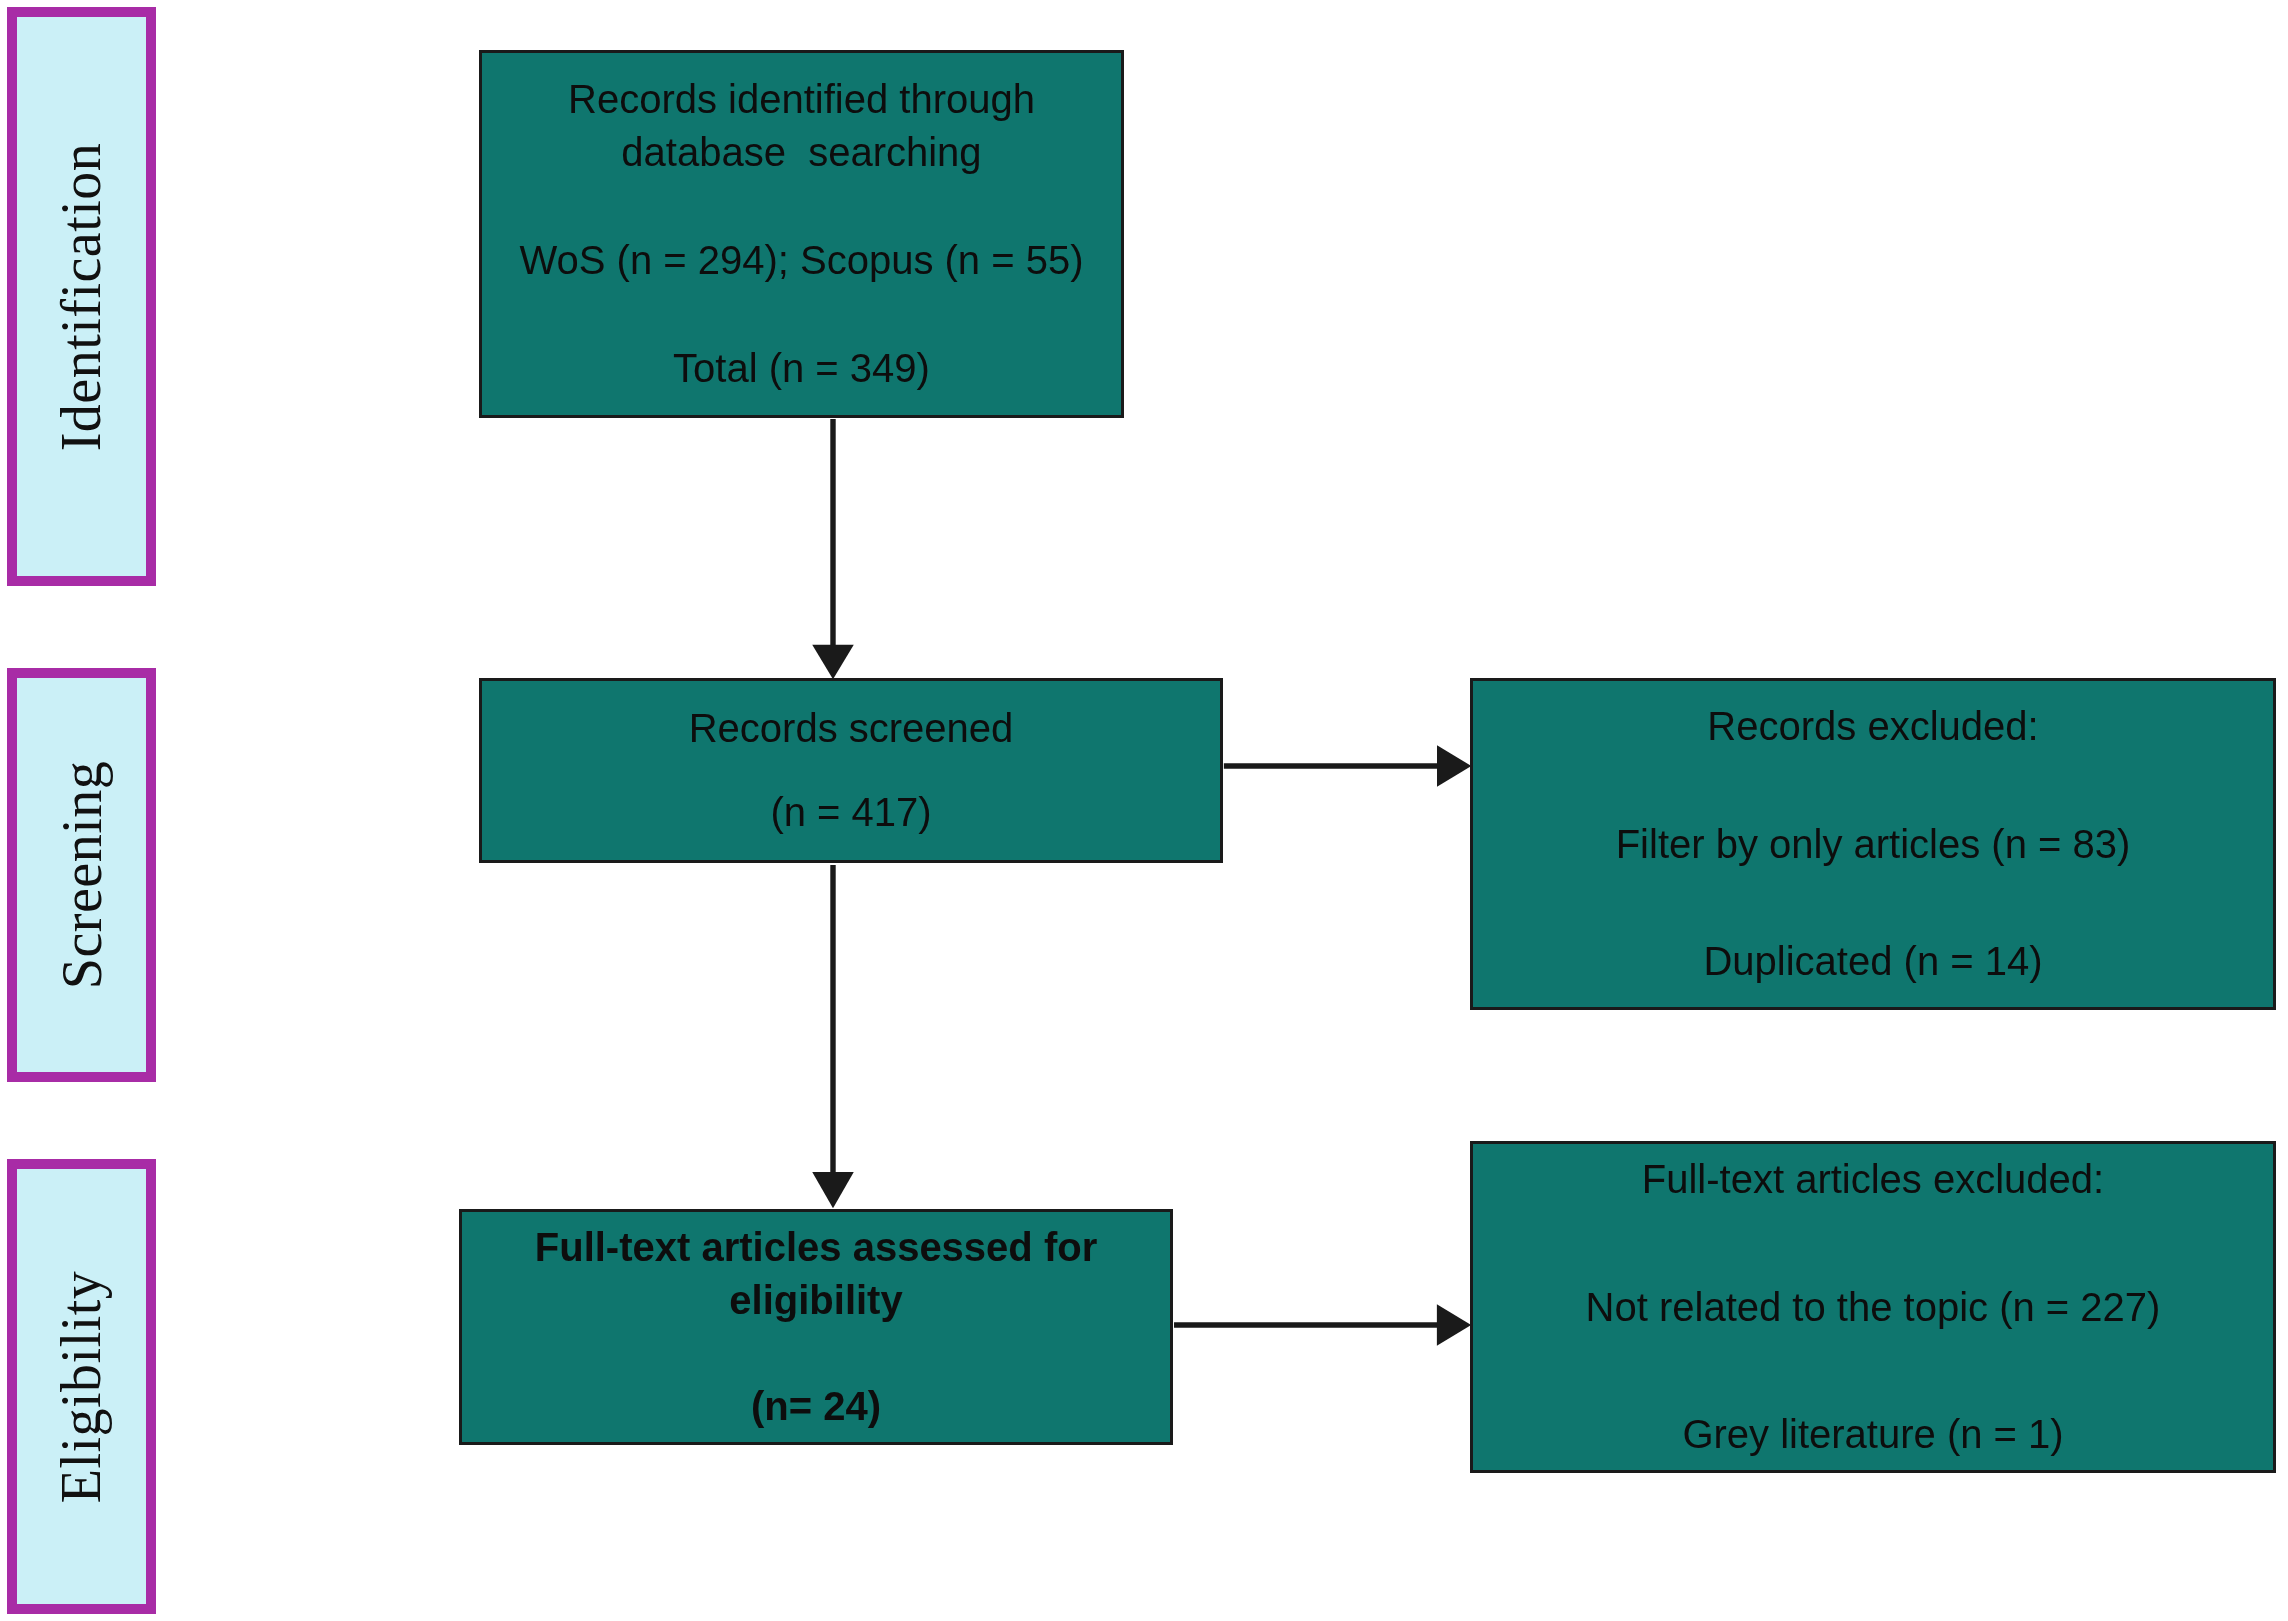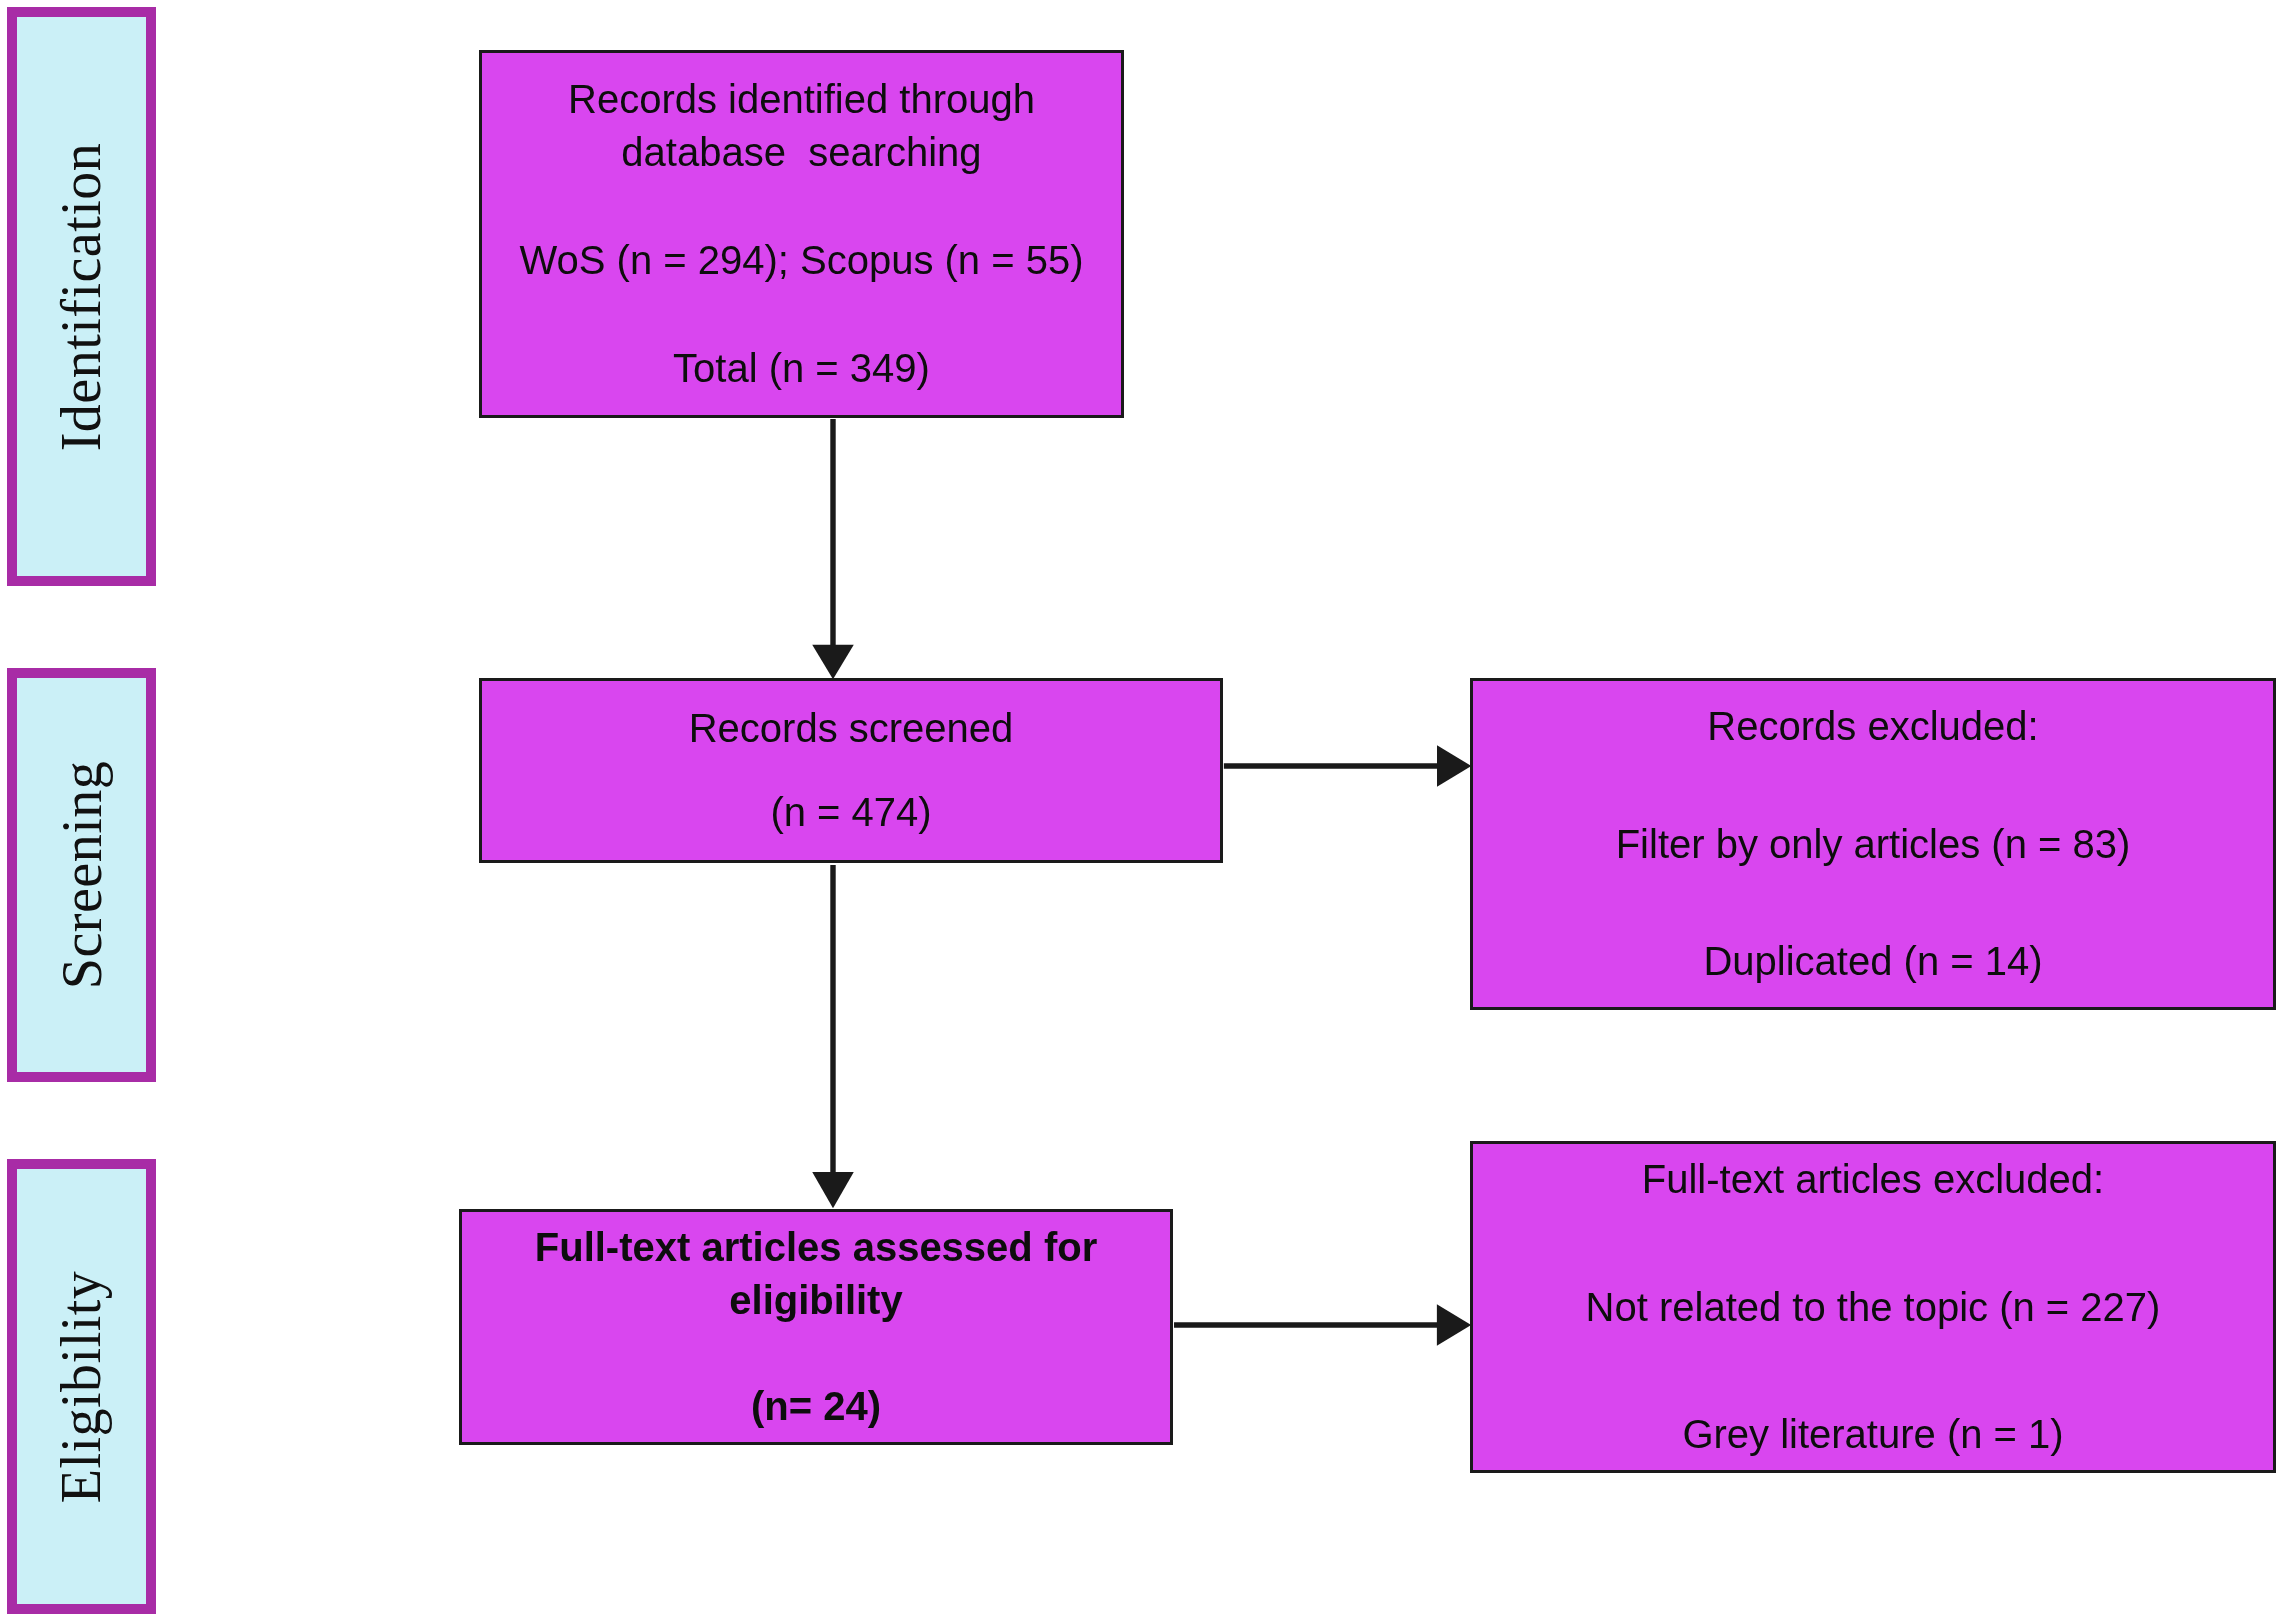--- a/index.html
+++ b/index.html
@@ -33,21 +33,21 @@
     line-height: 1;
     white-space: nowrap;
     transform: rotate(-90deg);
     letter-spacing: 0.5px;
   }
 
   
   .flow-box {
     position: absolute;
     box-sizing: border-box;
-    background: #d946ef;
+    background: #0f766e;
     border: 3.6px solid #1a1a1a;
     display: flex;
     flex-direction: column;
     align-items: center;
     justify-content: center;
     padding: 9px 16.4px;
   }
   .flow-line {
     font-family: "Liberation Sans", sans-serif;
     font-size: 40px;
@@ -95,21 +95,21 @@
   <div class="conn" style="left:805px; top:418px; width:56px; height:264px;">
     <svg width="56" height="264" viewBox="0 0 62 290">
       <line x1="31" y1="0" x2="31" y2="258" stroke="#1a1a1a" stroke-width="6"></line>
       <polygon points="31,288 8,250 54,250" fill="#1a1a1a"></polygon>
     </svg>
   </div>
 
   <div class="flow-box" style="left:479px; top:678px; width:744px; height:185px;">
     <div class="flow-line">Records screened</div>
     <div class="gap-sm"></div>
-    <div class="flow-line">(n = 474)</div>
+    <div class="flow-line">(n = 417)</div>
   </div>
 
   <div class="conn" style="left:1223px; top:738px; width:251px; height:56px;">
     <svg width="251" height="56" viewBox="0 0 276 62">
       <line x1="0" y1="31" x2="240" y2="31" stroke="#1a1a1a" stroke-width="6"></line>
       <polygon points="274,31 236,8 236,54" fill="#1a1a1a"></polygon>
     </svg>
   </div>
 
   <div class="flow-box" style="left:1470px; top:678px; width:806px; height:332px;">

